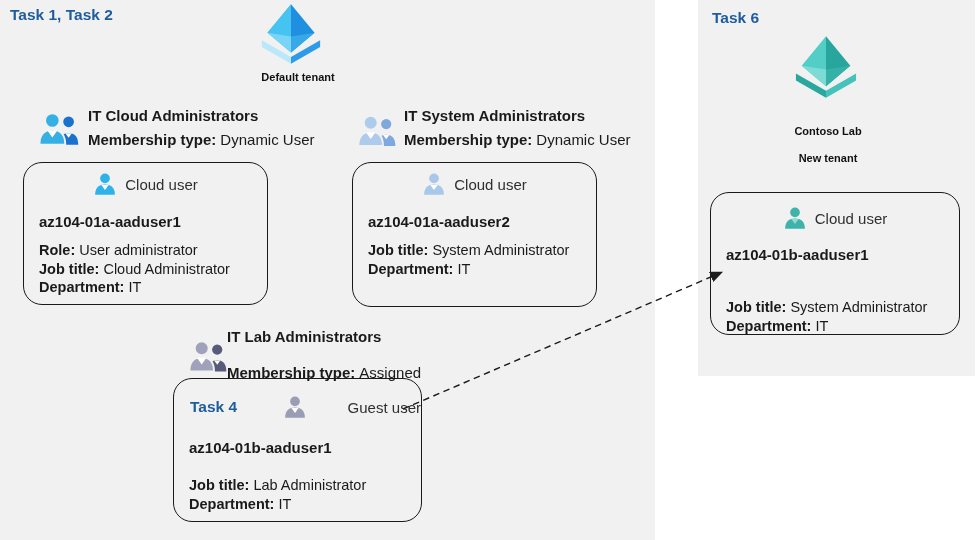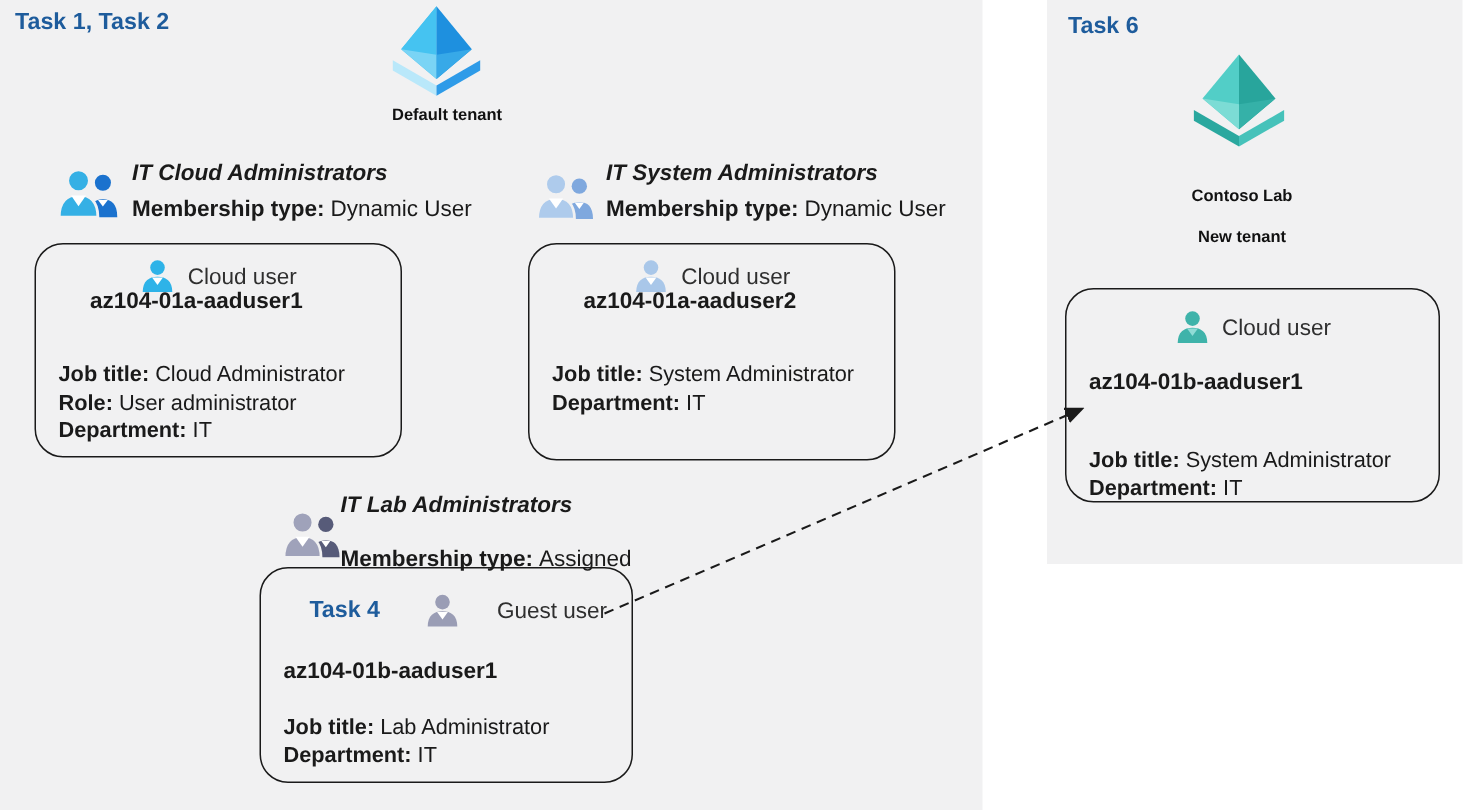--- a/index.html
+++ b/index.html
@@ -13,42 +13,42 @@
   .panel { position:absolute; background:#f1f1f2; }
   .panel.left  { left:0;   top:0; width:655px; height:540px; }
   .panel.right { left:698px; top:0; width:277px; height:376px; }
 
   .task-label { position:absolute; font-size:15.5px; font-weight:bold; color:#1e5c9c; }
 
   .tenant-title { position:absolute; font-size:11px; font-weight:bold; text-align:center; color:#111; }
 
   .icon { position:absolute; }
 
-  .group-name { position:absolute; font-size:15px; font-weight:bold; white-space:nowrap;font-style:italic; }
+  .group-name { position:absolute; font-size:15px; font-weight:bold; white-space:nowrap; }
   .membership { position:absolute; font-size:15px; white-space:nowrap; }
   .membership b { margin-right:4px; }
 
   .card {
     position:absolute; border:1.4px solid #1a1a1a; border-radius:19px;
     background:transparent;
   }
   .c-header {
     position:absolute; left:0; right:0; display:flex;
     justify-content:center; align-items:center; gap:8px;
     font-size:15px; color:#2f2f2f;
   }
-  .c-header.left-align { justify-content:center; padding-left:16px;gap:24px; }
+  .c-header.left-align { justify-content:space-between; padding-left:16px;gap:24px; }
   .c-header .task-inline { font-size:15.5px; font-weight:bold; color:#1e5c9c; margin-right:6px; }
   .c-header svg { flex:0 0 auto; }
   .c-name { position:absolute; left:15px; font-size:15px; font-weight:bold; white-space:nowrap; }
   .c-details { position:absolute; left:15px; font-size:14.5px; line-height:18.5px; white-space:nowrap; }
   .c-details b { margin-right:4px; }
 
   .card1 .c-header, .card2 .c-header { top:7px; }
-  .card1 .c-name,  .card2 .c-name  { top:29px;margin-left:21px; }
+  .card1 .c-name,  .card2 .c-name  { top:50px; }
   .card1 .c-details, .card2 .c-details { top:78px; }
 
   .card3 .c-header { top:14px; }
   .card3 .c-name { top:60px; }
   .card3 .c-details { top:97px; }
 
   .card4 .c-header { top:11px; }
   .card4 .c-name { top:53px; }
   .card4 .c-details { top:105px; }
 
@@ -92,22 +92,22 @@
     <div class="c-header">
       <svg width="24" height="28" viewBox="0 0 36 34">
         <circle cx="18" cy="8.6" r="7.3" fill="#2eb3e8"></circle>
         <path d="M3.2,33 C3.2,22 9.5,17.8 18,17.8 C26.5,17.8 32.8,22 32.8,33 Z" fill="#2eb3e8"></path>
         <path d="M12.6,18.4 L18,26 L23.4,18.4 Z" fill="#ffffff"></path>
       </svg>
       <span>Cloud user</span>
     </div>
     <div class="c-name">az104-01a-aaduser1</div>
     <div class="c-details">
+      <div><b>Role:</b><span>User administrator</span></div>
       <div><b>Job title:</b><span>Cloud Administrator</span></div>
-      <div><b>Role:</b><span>User administrator</span></div>
       <div><b>Department:</b><span>IT</span></div>
     </div>
   </div>
 
   <svg class="icon" style="left:357px; top:113px;" width="42" height="35" viewBox="0 0 46 36">
     <circle cx="32" cy="11" r="5.6" fill="#7fa8de"></circle>
     <path d="M22,35 C22,26 26,22.6 32,22.6 C38,22.6 42,26 42,35 Z" fill="#7fa8de"></path>
     <path d="M28.6,23 L32,27.6 L35.4,23 Z" fill="#ffffff"></path>
     <circle cx="15" cy="9.6" r="7.6" fill="#aecbec" stroke="#f1f1f2" stroke-width="2"></circle>
     <path d="M1.5,35 C1.5,23.5 7.5,19.4 15,19.4 C22.5,19.4 28.5,23.5 28.5,35 Z" fill="#aecbec" stroke="#f1f1f2" stroke-width="2"></path>

